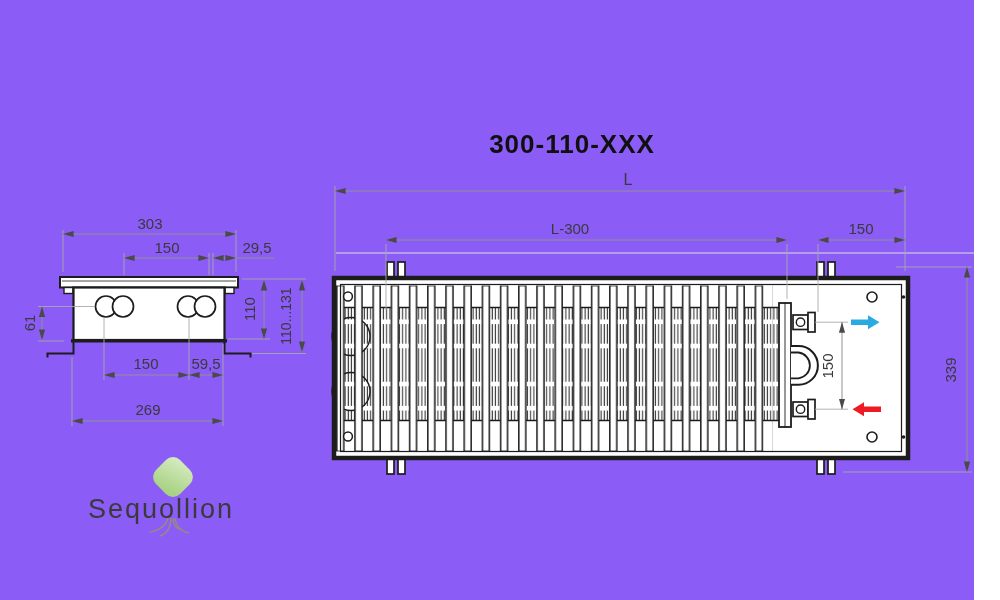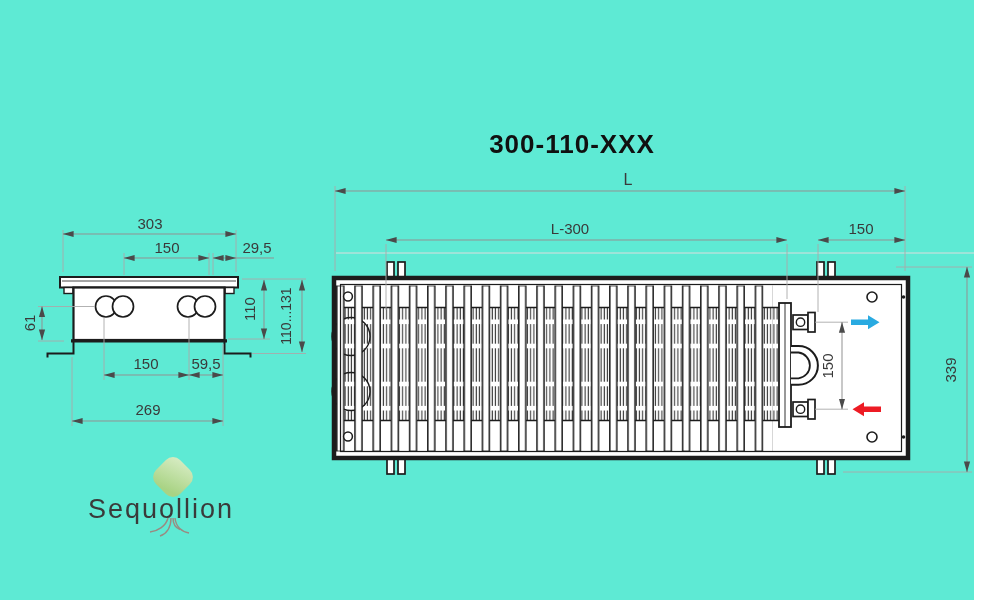--- a/index.html
+++ b/index.html
@@ -1,16 +1,16 @@
 <!DOCTYPE html>
 <html><head>
 <meta charset="utf-8">
 <style>
   html,body{margin:0;padding:0;background:#ffffff;}
-  .page{position:relative;width:974px;height:600px;background:#5eead4;overflow:hidden;}
+  .page{position:relative;width:974px;height:600px;background:#8b5cf6;overflow:hidden;}
   svg{display:block;}
   text{font-family:"Liberation Sans","DejaVu Sans",sans-serif;fill:#3a3a3a;font-size:15px;}
   .title-text{font-size:26px;font-weight:bold;fill:#101010;letter-spacing:1px;}
   .dim-label{font-size:15px;}
   .dim-label-sm{font-size:14px;}
   .dim-label-lg{font-size:16px;}
   .logo-text{font-size:27px;letter-spacing:2px;}
   .draw{stroke:#1c1c1c;fill:none;}
   .dimline{stroke:#919191;stroke-width:1;fill:none;}
   .extline{stroke:#a9a9a9;stroke-width:0.9;fill:none;}

